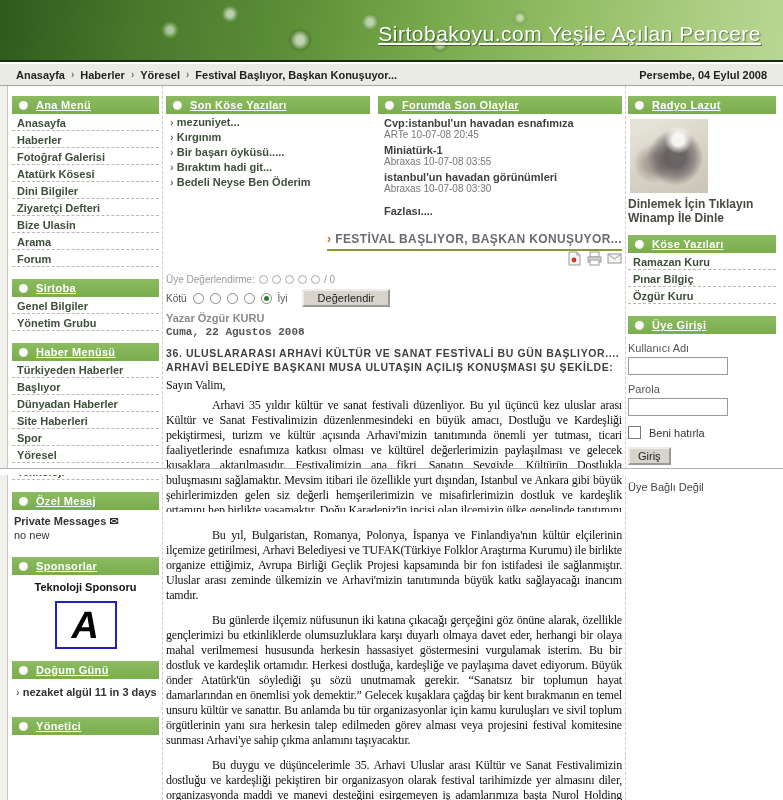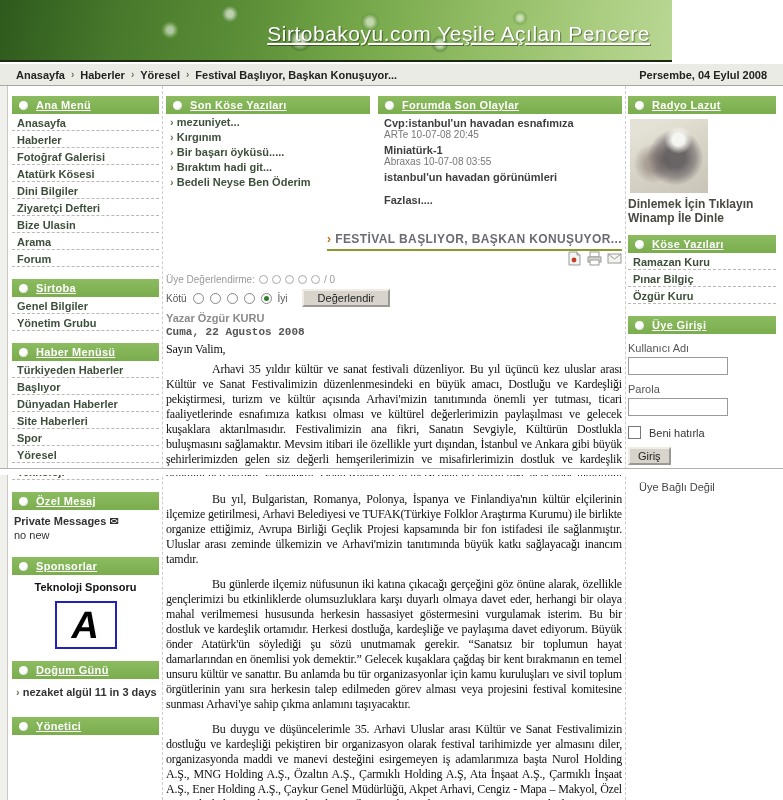--- a/index.html
+++ b/index.html
@@ -1,21 +1,21 @@
 <!DOCTYPE html>
 <html><head>
 <meta charset="utf-8">
 <style>
   * { margin:0; padding:0; box-sizing:border-box; }
   html,body { background:#fff; }
   body { font-family:"Liberation Sans", sans-serif; }
   #page { position:relative; width:783px; height:800px; overflow:hidden; background:#fff; margin:0 auto; }
 
   
-  #banner { position:absolute; left:0; top:0; width:672px; height:62px;
+  #banner { position:absolute; left:0; top:0; width:783px; height:62px;
     background:
       radial-gradient(circle at 170px 30px, rgba(255,255,255,.55) 3px, rgba(120,170,80,.5) 7px, transparent 9px),
       radial-gradient(circle at 230px 14px, rgba(255,255,255,.6) 3px, rgba(90,140,60,.55) 8px, transparent 10px),
       radial-gradient(circle at 300px 40px, rgba(255,255,255,.6) 4px, rgba(70,120,45,.6) 10px, transparent 12px),
       radial-gradient(circle at 370px 22px, rgba(255,255,255,.55) 3px, rgba(100,150,70,.5) 8px, transparent 10px),
       radial-gradient(circle at 440px 44px, rgba(255,255,255,.5) 3px, rgba(80,130,55,.55) 7px, transparent 9px),
       radial-gradient(circle at 520px 18px, rgba(255,255,255,.5) 2px, rgba(110,160,75,.5) 6px, transparent 8px),
       radial-gradient(circle at 590px 38px, rgba(255,255,255,.45) 2px, rgba(140,185,100,.45) 5px, transparent 7px),
       linear-gradient(100deg, #2e5a1d 0%, #48792c 18%, #5d9038 38%, #78a94c 55%, #93bd66 72%, #aacd80 88%, #b9d794 100%);
     border-bottom:2px solid #1c2a14;padding-left:36px; }
@@ -109,21 +109,21 @@
       linear-gradient(155deg, #dedacc 15%, #cdc8b8 55%, #bcb6a6 100%); }
   .listen1 { font-size:12px; font-weight:bold; color:#4a4a42; cursor:pointer; }
   .listen2 { font-size:12px; font-weight:bold; color:#4a4a42; margin-bottom:10px; cursor:pointer; }
   .form-label { font-size:11px; color:#555; margin:8px 0 2px 0; }
   .tinput { width:100px; height:18px; border:1px solid #9a9a9a; background:#fff; font-size:11px; padding:0 3px; }
   .rem-row { display:flex; align-items:center; gap:8px; margin-top:10px; }
   .cbox { width:13px; height:13px; border:1px solid #777; background:#fff; cursor:pointer; }
   .rem-lab { font-size:11px; color:#333; }
   .login-btn { margin-top:8px; font-family:"Liberation Sans",sans-serif; font-size:11px; color:#222;
     background:#d8d4cc; border:2px outset #efece6; padding:1px 8px; cursor:pointer; }
-  .login-status { font-size:11px; color:#444; margin-top:16px;margin-left:11px; }
+  .login-status { font-size:11px; color:#444; margin-top:16px; }
 </style>
 </head>
 <body>
 
 <div id="page">
 
   <div id="banner">
     <div id="site-title">Sirtobakoyu.com Yeşile Açılan Pencere</div>
   </div>
 
@@ -247,20 +247,21 @@
         <div class="fpost">
           <div class="ft">Cvp:istanbul'un havadan esnafımıza</div>
           <div class="fm">ARTe 10-07-08 20:45</div>
         </div>
         <div class="fpost">
           <div class="ft">Miniatürk-1</div>
           <div class="fm">Abraxas 10-07-08 03:55</div>
         </div>
         <div class="fpost">
           <div class="ft">istanbul'un havadan görünümleri</div>
+          <div class="fm">Abraxas 10-07-08 03:30</div>
         </div>
         <div class="fmore">Fazlası....</div>
       </div>
     </div>
 
     <div class="art-titlerow">
       <div class="art-title">FESTİVAL BAŞLIYOR, BAŞKAN KONUŞUYOR...</div>
       <div class="art-icons">
         <span class="aicon">
           <svg viewBox="0 0 15 15">
@@ -302,20 +303,21 @@
       <span class="radio"></span>
       <span class="radio"></span>
       <span class="radio sel"></span>
       <span>İyi</span>
       <button class="rate-btn">Değerlendir</button>
     </div>
 
     <div class="art-author">Yazar Özgür KURU</div>
     <div class="art-date">Cuma, 22 Agustos 2008</div>
 
+    <div class="art-intro">36. ULUSLARARASI ARHAVİ KÜLTÜR VE SANAT FESTİVALİ BU GÜN BAŞLIYOR.... ARHAVİ BELEDİYE BAŞKANI MUSA ULUTAŞIN AÇILIŞ KONUŞMASI ŞU ŞEKİLDE:</div>
     <div class="serif salut">Sayın Valim,</div>
 
     <div id="p1wrap">
       <div class="serif para">Arhavi 35 yıldır kültür ve sanat festivali düzenliyor. Bu yıl üçüncü kez uluslar arası Kültür ve Sanat Festivalimizin düzenlenmesindeki en büyük amacı, Dostluğu ve Kardeşliği pekiştirmesi, turizm ve kültür açısında Arhavi'mizin tanıtımında önemli yer tutması, ticari faaliyetlerinde esnafımıza katkısı olması ve kültürel değerlerimizin paylaşılması ve gelecek kuşaklara aktarılmasıdır. Festivalimizin ana fikri, Sanatın Sevgiyle, Kültürün Dostlukla buluşmasını sağlamaktır. Mevsim itibari ile özellikle yurt dışından, İstanbul ve Ankara gibi büyük şehirlerimizden gelen siz değerli hemşerilerimizin ve misafirlerimizin dostluk ve kardeşlik ortamını hep birlikte yaşamaktır. Doğu Karadeniz'in incisi olan ilçemizin ülke genelinde tanıtımını sağlamak ve hatta bu çalışmalarda tanıtımını yurt dışına taşımak en büyük gayelerimizin arasındadır.</div>
     </div>
     <div class="serif para" id="p2">Bu yıl, Bulgaristan, Romanya, Polonya, İspanya ve Finlandiya'nın kültür elçilerinin ilçemize getirilmesi, Arhavi Belediyesi ve TUFAK(Türkiye Folklor Araştırma Kurumu) ile birlikte organize ettiğimiz, Avrupa Birliği Geçlik Projesi kapsamında bir fon istifadesi ile sağlanmıştır. Uluslar arası zeminde ülkemizin ve Arhavi'mizin tanıtımında büyük katkı sağlayacağı inancım tamdır.</div>
     <div class="serif para" id="p3">Bu günlerde ilçemiz nüfusunun iki katına çıkacağı gerçeğini göz önüne alarak, özellikle gençlerimizi bu etkinliklerde olumsuzluklara karşı duyarlı olmaya davet eder, herhangi bir olaya mahal verilmemesi hususunda herkesin hassasiyet göstermesini vurgulamak isterim. Bu bir dostluk ve kardeşlik ortamıdır. Herkesi dostluğa, kardeşliğe ve paylaşıma davet ediyorum. Büyük önder Atatürk'ün söylediği şu sözü unutmamak gerekir. “Sanatsız bir toplumun hayat damarlarından en önemlisi yok demektir.” Gelecek kuşaklara çağdaş bir kent bırakmanın en temel unsuru kültür ve sanattır. Bu anlamda bu tür organizasyonlar için kamu kuruluşları ve sivil toplum örgütlerinin yanı sıra herkesin talep edilmeden görev alması veya projesini festival komitesine sunması Arhavi'ye sahip çıkma anlamını taşıyacaktır.</div>
     <div class="serif para" id="p4">Bu duygu ve düşüncelerimle 35. Arhavi Uluslar arası Kültür ve Sanat Festivalimizin dostluğu ve kardeşliği pekiştiren bir organizasyon olarak festival tarihimizde yer almasını diler, organizasyonda maddi ve manevi desteğini esirgemeyen iş adamlarımıza başta Nurol Holding A.Ş., MNG Holding A.Ş., Özaltın A.Ş., Çarmıklı Holding A.Ş, Ata İnşaat A.Ş., Çarmıklı İnşaat A.Ş., Ener Holding A.Ş., Çaykur Genel Müdürlüğü, Akpet Arhavi, Cengiz - Mapa – Makyol, Özel Çay Fabrikaları, Ankara ve Arhavili esnaflarımız, konserlerimizin organizasyonunda ilçemizi</div>
   </div>
 

